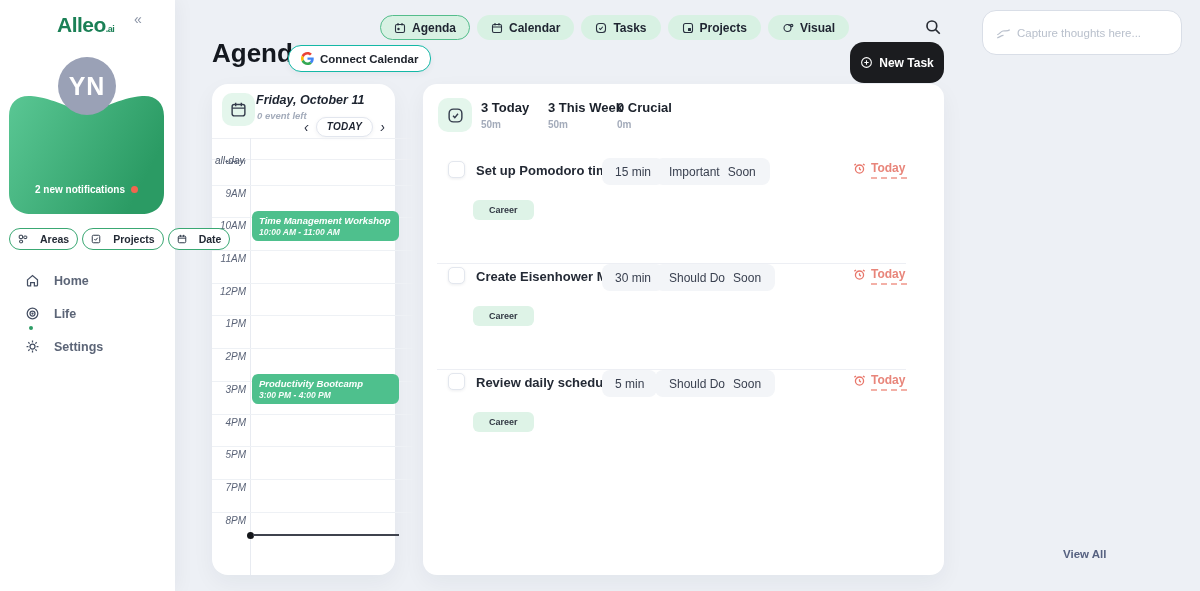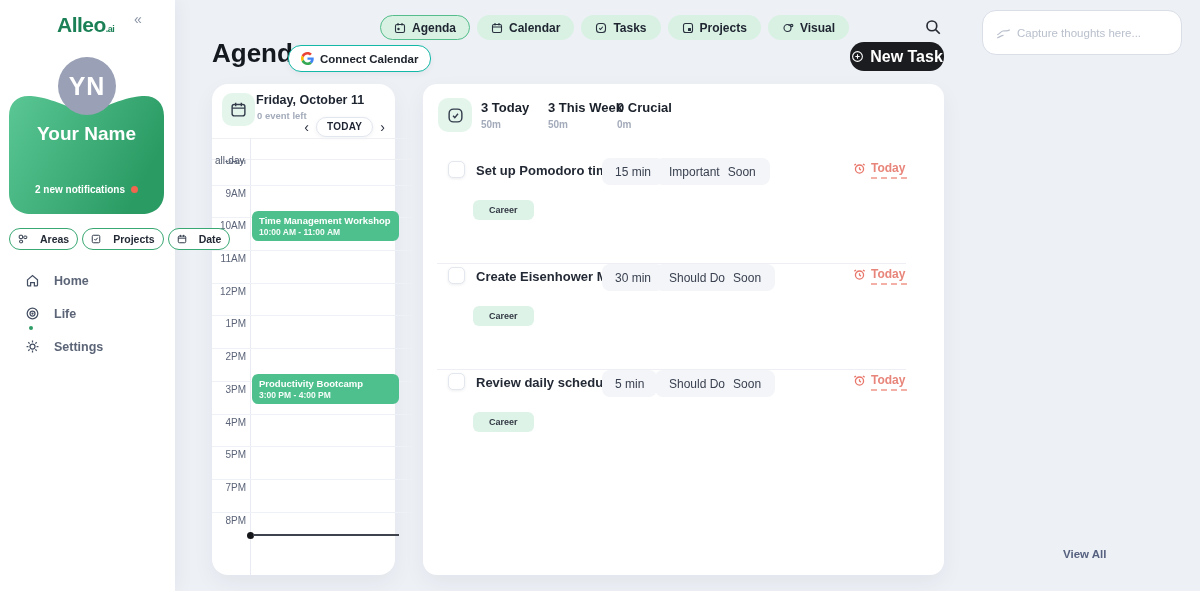--- a/index.html
+++ b/index.html
@@ -35,25 +35,25 @@
   .search-btn svg { width:18px; height:18px; stroke:#272b33; }
   .capture-box { position:absolute; left:982px; top:10px; width:200px; height:45px; background:#fff; border:1px solid #d9dee7; border-radius:14px; z-index:4; }
   .capture-box svg { position:absolute; left:13px; top:16px; width:15px; height:13px; stroke:#b9c0cc; }
   .capture-box input { position:absolute; left:34px; top:0; width:160px; height:43px; border:none; outline:none; background:transparent; font-family:"Liberation Sans",sans-serif; font-size:11.5px; color:#3a4150; }
   .capture-box input::placeholder { color:#b9c0cc; }
 
   
   .page-title { position:absolute; left:212px; top:38px; font-size:26px; font-weight:800; color:#14181f; z-index:4; }
   .connect-btn { position:absolute; left:288px; top:45px; height:27px; display:flex; align-items:center; gap:6px; padding:0 12px; background:#fff; border:1px solid #14b8a6; border-radius:13px; box-shadow:0 2px 6px rgba(25,35,60,.05); font-size:11.5px; font-weight:700; color:#20252d; cursor:pointer; z-index:4; }
   .connect-btn svg { width:13px; height:13px; }
-  .new-task-btn { position:absolute; left:850px; top:42px; width:94px; height:29px; background:#1b1c1f; border-radius:14px; display:flex; align-items:center; justify-content:center; gap:6px; color:#fff; font-size:16px; font-weight:700; cursor:pointer; z-index:4; }
+  .new-task-btn { position:absolute; left:850px; top:42px; width:94px; height:41px; background:#1b1c1f; border-radius:14px; display:flex; align-items:center; justify-content:center; gap:6px; color:#fff; font-size:12px; font-weight:700; cursor:pointer; z-index:4; }
   .new-task-btn svg { width:13px; height:13px; stroke:#fff; }
 
   
-  .cal-panel { position:absolute; left:212px; top:84px; width:183px; height:491px; background:#fff; border-radius:16px; box-shadow:0 8px 22px rgba(25,35,60,.05); z-index:3; }
+  .cal-panel { position:absolute; left:212px; top:84px; width:183px; height:491px; background:#fff; border-radius:16px; box-shadow:0 8px 22px rgba(25,35,60,.05); z-index:3;font-style:italic; }
   .cal-icon-sq { position:absolute; left:10px; top:9px; width:33px; height:33px; background:#e4f6ec; border-radius:10px; display:flex; align-items:center; justify-content:center; }
   .cal-icon-sq svg { width:17px; height:17px; stroke:#343c4c; }
   .cal-date { position:absolute; left:44px; top:9px; font-size:12.5px; font-weight:700; color:#1d2430; }
   .cal-left { position:absolute; left:45px; top:26px; font-size:9.5px; font-weight:600; color:#a3abba; }
   .cal-nav { position:absolute; right:10px; top:33px; display:flex; align-items:center; gap:7px; }
   .nav-chev { font-size:14px; color:#2a3040; cursor:pointer; line-height:1; }
   .today-pill { padding:3px 10px 4px; background:#fff; border:1px solid #e2e6ee; border-radius:10px; box-shadow:0 1px 4px rgba(25,35,60,.06); font-size:10px; font-weight:800; color:#1d2330; letter-spacing:.3px; cursor:pointer; }
   .allday-row { position:absolute; left:0; top:54px; width:201px; height:22px; border-top:1px solid #eef0f4; border-bottom:1px solid #eef0f4; }
   .allday-label { position:absolute; left:3px; top:16px; font-size:10px; color:#4f586b; }
   .timecol-line { position:absolute; left:38px; top:54px; bottom:0; width:1px; background:#e8ebf1; }
@@ -105,21 +105,20 @@
     <div class="profile-card">
       <svg class="card-bg" width="155" height="128" viewBox="0 0 155 128">
         <defs>
           <linearGradient id="cardgrad" x1="0%" y1="0%" x2="100%" y2="40%">
             <stop offset="0%" stop-color="#5ac794"></stop>
               <stop offset="100%" stop-color="#2b9b64"></stop>
           </linearGradient>
         </defs>
         <path d="M0 30 C0 16,9 9,22 10 C46 12,60 24,77.5 24 C95 24,109 12,133 10 C146 9,155 16,155 30 L155 107 C155 120,146 128,133 128 L22 128 C9 128,0 120,0 107 Z" fill="url(#cardgrad)"></path>
       </svg>
-      <div class="user-name">Your Name</div>
       <div class="notif-row">
         <span>2 new notifications</span>
         <span class="notif-dot"></span>
       </div>
     </div>
 
     <div class="filter-row">
       <div class="filter-pill">
         <svg viewBox="0 0 24 24" fill="none" stroke-width="2.4">
             <rect x="3" y="3" width="8" height="8" rx="1.5"></rect>

